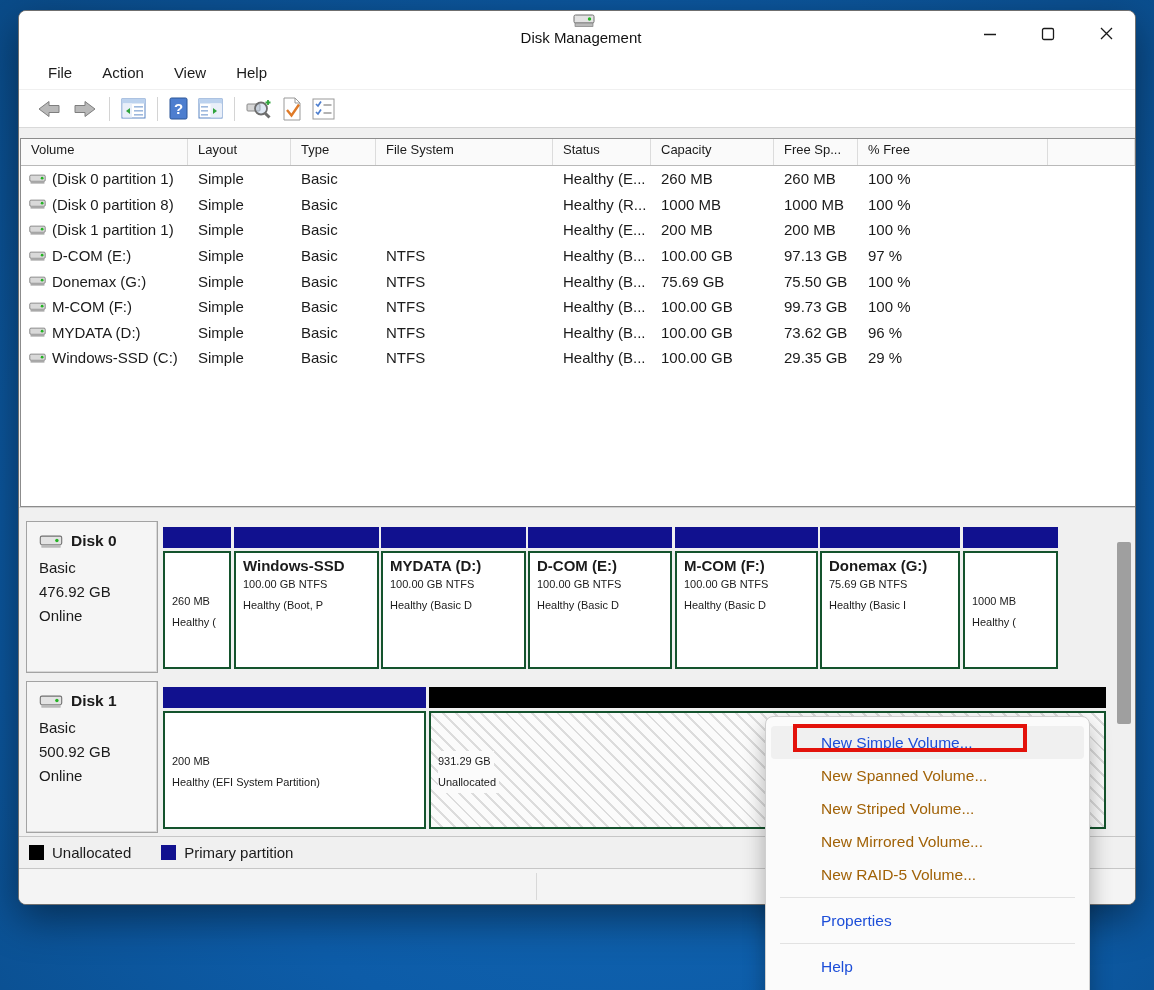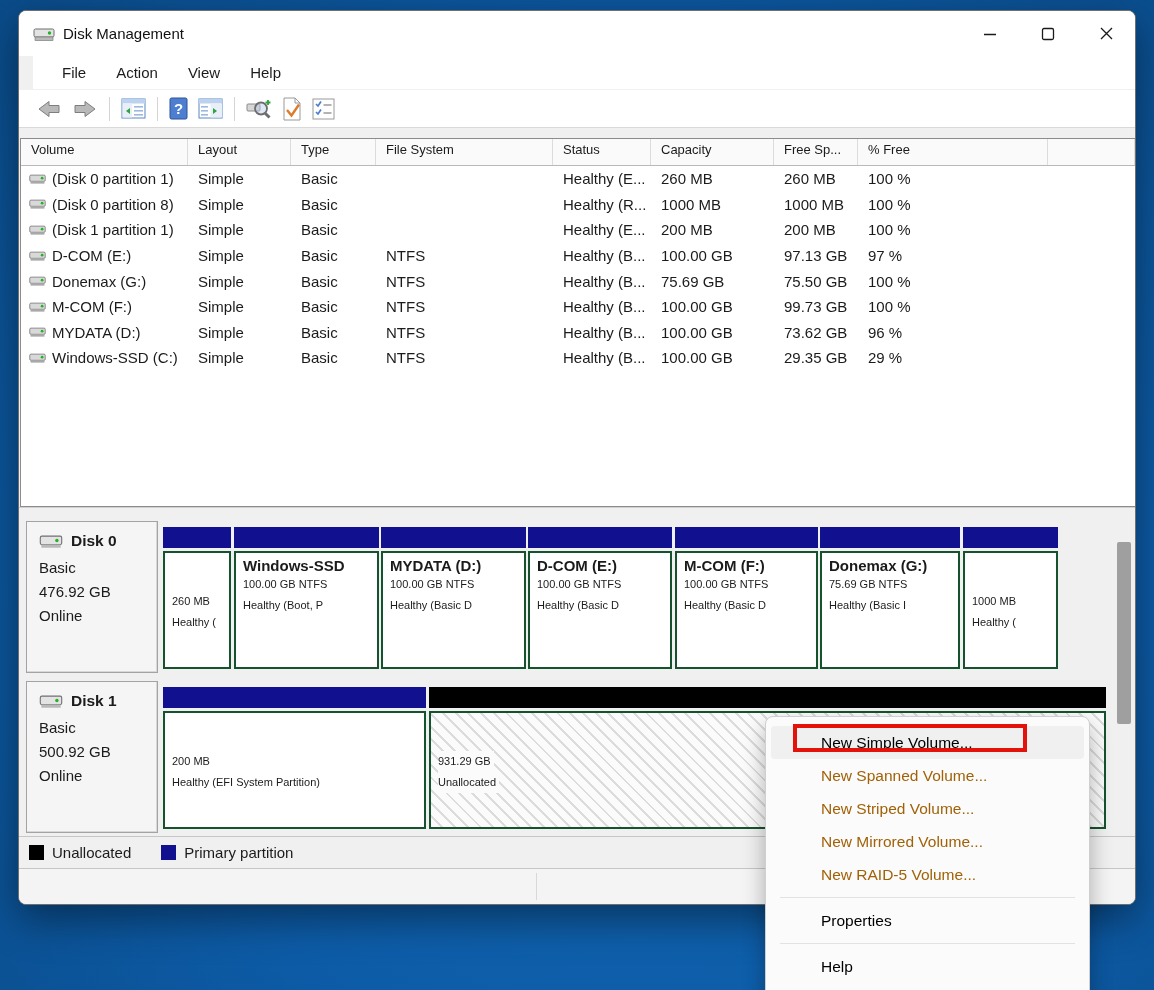--- a/index.html
+++ b/index.html
@@ -8,27 +8,27 @@
     font-family:"Liberation Sans", sans-serif;
     background: radial-gradient(ellipse at 55% 60%, #1269b6 0%, #0d5ca8 55%, #09467f 115%);
     position:relative; color:#1b1b1b;
   }
   .window {
     position:absolute; left:18px; top:10px; width:1118px; height:895px;
     background:#f0f0f0; border-radius:8px; border:1px solid #6f6f6f;
     box-shadow:0 14px 42px rgba(0,0,0,.45); overflow:hidden;
   }
   
-  .titlebar { position:absolute; left:0; top:0; right:0; height:45px; background:#fff; display:flex; align-items:center; }
+  .titlebar { position:absolute; left:0; top:0; right:0; height:45px; background:#fff; display:flex; align-items:center;flex-direction:column; }
   .titlebar .app-icon { margin-left:14px; width:22px; height:18px; }
   .title-text { margin-left:8px; font-size:15px; color:#111; }
   .win-controls { position:absolute; right:0; top:0; height:45px; display:flex; }
   .win-btn { width:58px; height:45px; display:flex; align-items:center; justify-content:center; }
   
-  .menubar { position:absolute; left:14px; top:45px; right:0; height:34px; background:#fff; display:flex; align-items:center; padding-left:16px; gap:4px; border-bottom:1px solid #f0f0f0; }
+  .menubar { position:absolute; left:0; top:45px; right:0; height:34px; background:#fff; display:flex; align-items:center; padding-left:16px; gap:4px; border-bottom:1px solid #f0f0f0; }
   .menubar .mitem { font-size:15px; padding:4px 13px; border-radius:4px; }
   
   .toolbar { position:absolute; left:0; top:79px; right:0; height:38px; background:#fff; display:flex; align-items:center; padding-left:12px; border-bottom:1px solid #d9d9d9; }
   .tbtn { padding:2px 5px; display:flex; align-items:center; }
   .tsep { width:1px; height:24px; background:#d4d4d4; margin:0 6px; }
   
   .listpanel { position:absolute; left:1px; top:127px; width:1116px; height:369px; background:#fff; border:1px solid #8c8c8c; }
   .lgrid { display:grid; grid-template-columns:167px 103px 85px 177px 98px 123px 84px 190px 1fr; }
   .lheader { height:27px; background:#fafafa; border-bottom:1px solid #b9b9b9; }
   .lheader .hcell { font-size:13px; padding:3px 0 0 10px; border-right:1px solid #dcdcdc; white-space:nowrap; overflow:hidden; }
@@ -53,21 +53,21 @@
   .part.unalloc .pline { background:#fbfbfb; width:fit-content; padding-right:3px; }
   .vscroll { position:absolute; left:1098px; top:34px; width:14px; height:182px; background:#9f9f9f; border-radius:2px; }
   
   .legend { position:absolute; left:0; top:825px; width:1118px; height:33px; background:#f0f0f0; border-top:1px solid #c6c6c6; border-bottom:1px solid #c6c6c6; display:flex; align-items:center; padding-left:10px; gap:8px; }
   .swatch { width:15px; height:15px; display:inline-block; }
   .legend .ltext { font-size:15px; margin-right:22px; }
   .statusbar { position:absolute; left:0; top:858px; width:1118px; height:37px; background:#f4f4f4; }
   .statusbar .sdiv { position:absolute; left:517px; top:4px; bottom:6px; width:1px; background:#d8d8d8; }
   
   .ctxmenu { position:absolute; left:765px; top:716px; width:325px; height:290px; background:#fbfbfb; border:1px solid #cfcfcf; border-radius:8px; box-shadow:0 10px 22px rgba(0,0,0,.30); z-index:50; padding-top:9px; }
-  .mi { height:33px; margin:0 5px; border-radius:4px; display:flex; align-items:center; padding-left:50px; font-size:15.5px; color:#000000; white-space:nowrap; }
+  .mi { height:33px; margin:0 5px; border-radius:4px; display:flex; align-items:center; padding-left:50px; font-size:15.5px; color:#1d4ed8; white-space:nowrap; }
   .mi.hover { background:#f0f0f0; }
   .mi.disabled { color:#a16207; }
   .msep { height:1px; background:#e2e2e2; margin:6px 14px; }
   .annot { position:absolute; left:793px; top:724px; width:234px; height:28px; border:4px solid #e3120b; z-index:60; }
 </style>
 </head>
 <body>
 
 <div class="window">
 

